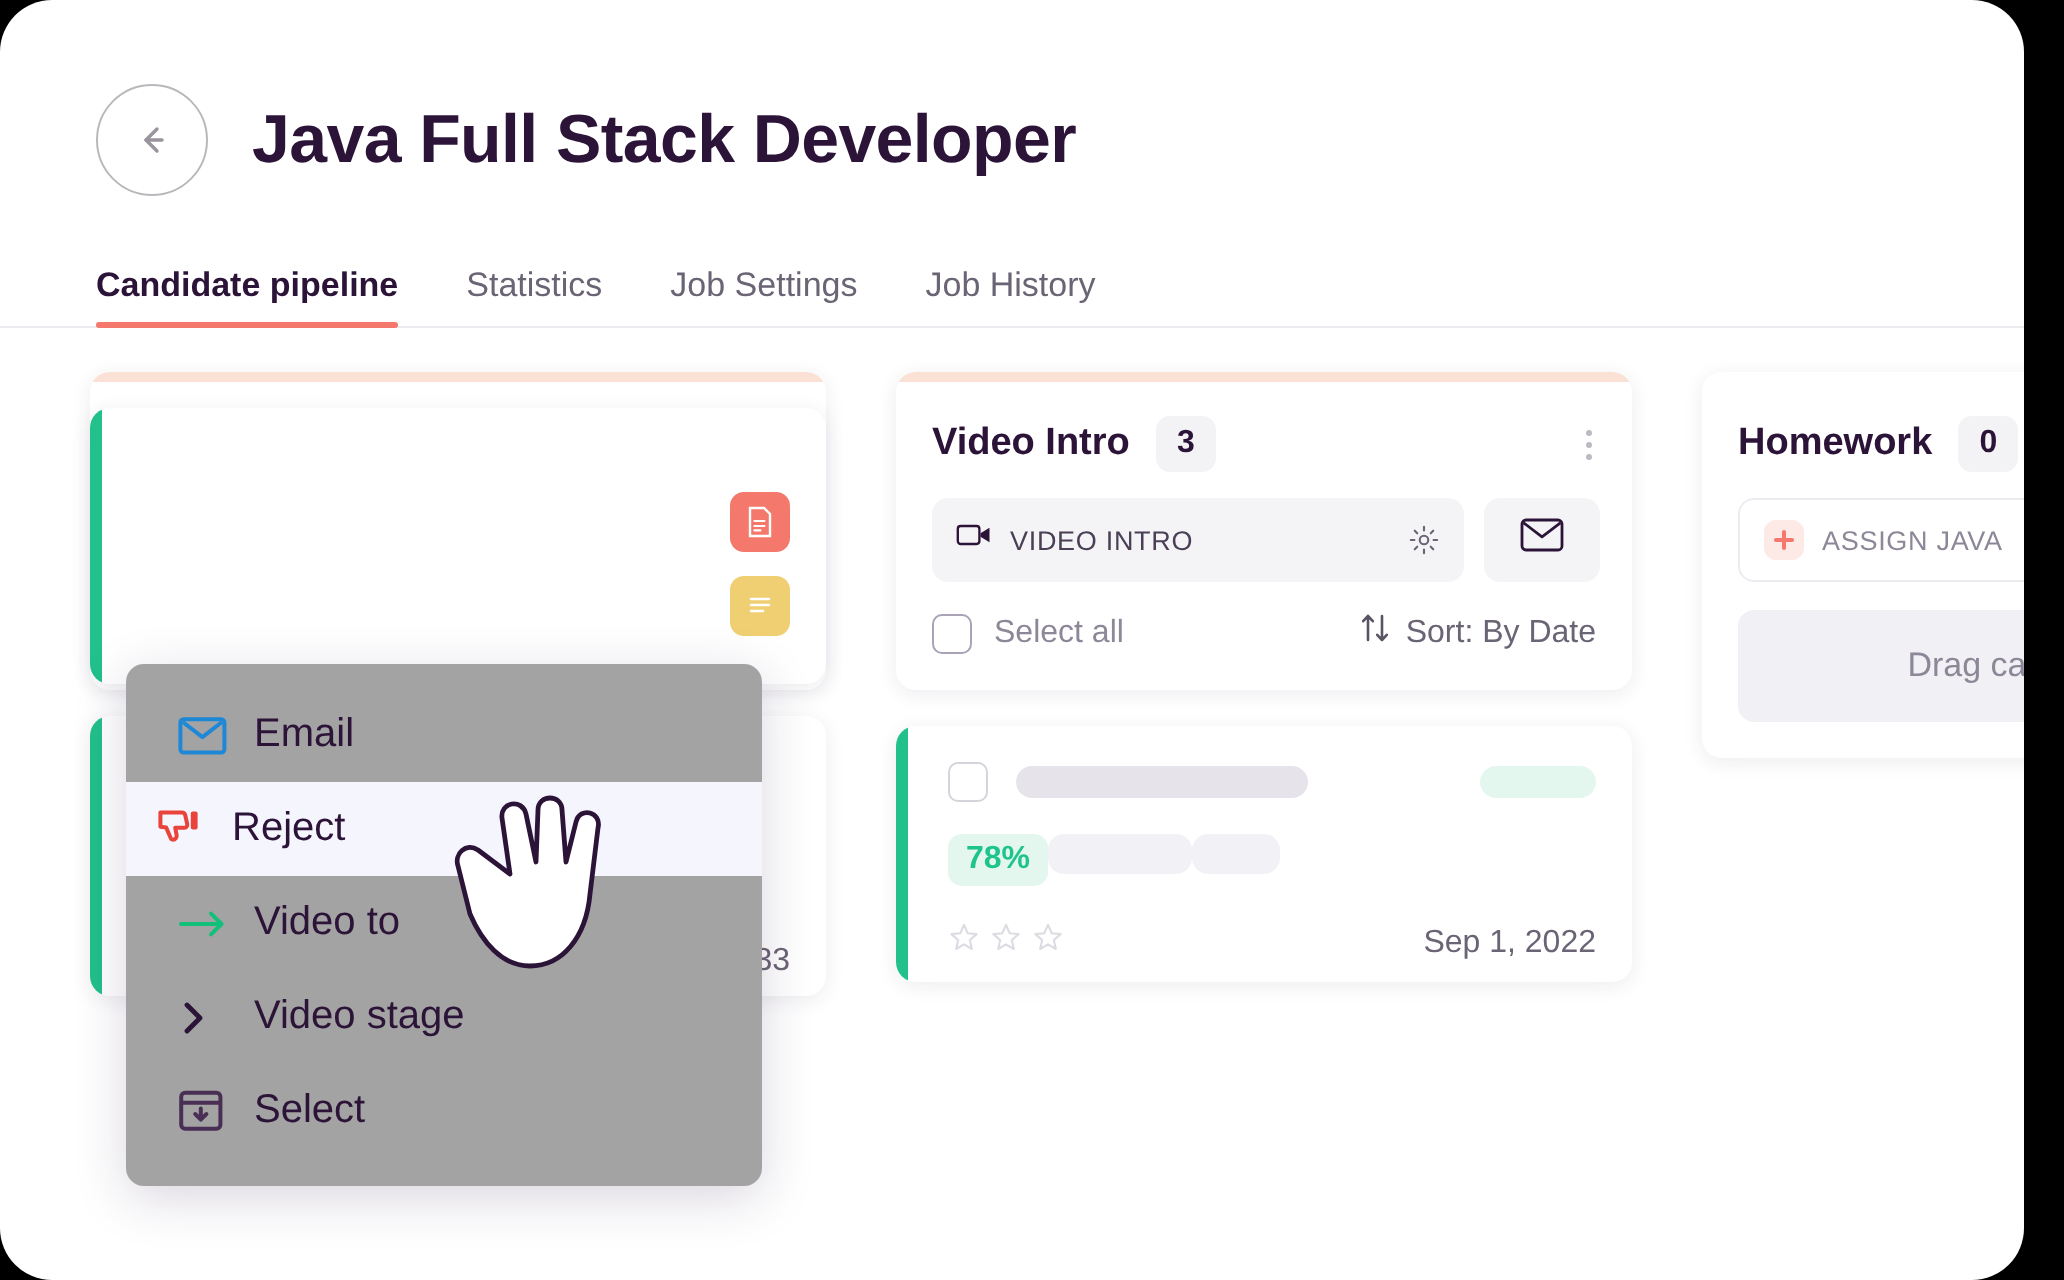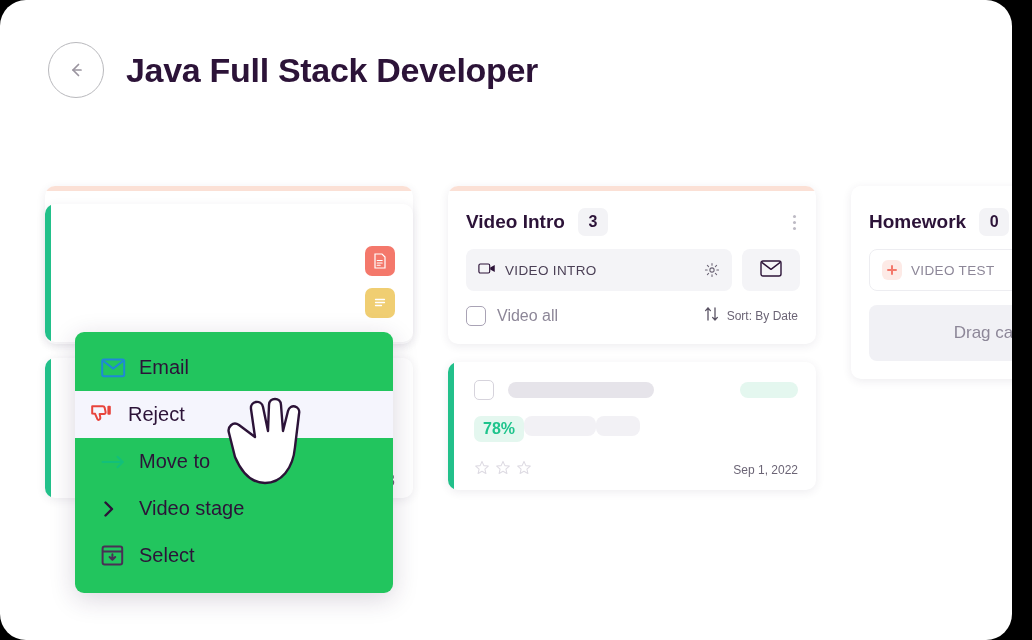--- a/index.html
+++ b/index.html
@@ -127,21 +127,21 @@
   }
   .chk {
     width: 20px; height: 20px; border-radius: 5px;
     border: 1.6px solid #a9a3b5; background: #fff;
     display: flex; align-items: center; justify-content: center;
     cursor: pointer; flex: 0 0 auto;
   }
   .chk.checked { border-color: #f4786b; }
   .sel-label { margin-left: 11px; font-size: 16px; color: #8d8798; }
   .sort { margin-left: auto; display: flex; align-items: center; gap: 8px; cursor: pointer; }
-  .sort-label { font-size: 12px; color: #6b6475; }
+  .sort-label { font-size: 16px; color: #6b6475; }
 
   .drag-zone {
     margin: 14px 18px 0 18px; height: 56px; border-radius: 8px;
     background: #f1f1f5; display: flex; align-items: center; justify-content: center;
     font-size: 17px; color: #8d8798; white-space: nowrap; overflow: hidden;
   }
 
   
   .cand-card {
     position: relative; margin-top: 18px; background: #fff;
@@ -156,37 +156,37 @@
   .skel.mint { background: #e4f7ef; }
   .cand-name { width: 146px; height: 16px; margin-left: 14px; }
   .cand-tag { width: 58px; height: 16px; margin-left: auto; }
   .cand-row2 { display: flex; align-items: flex-start; margin-top: 16px; }
   .pct {
     background: #e4f7ef; color: #1ec48c; font-weight: bold; font-size: 16px;
     border-radius: 7px; padding: 4px 9px;
   }
   .cand-row3 { display: flex; align-items: center; margin-top: 18px; }
   .stars { display: flex; gap: 5px; }
-  .cand-date { margin-left: auto; font-size: 12px; color: #6b6475; }
+  .cand-date { margin-left: auto; font-size: 16px; color: #6b6475; }
 
   
   .ghost-card {
     position: absolute; background: #fff; border-radius: 10px;
     box-shadow: 0 2px 10px rgba(60,40,80,.09); overflow: hidden;
   }
   .ghost-bar { position: absolute; left: 0; top: 0; bottom: 0; width: 6px; background: #22c08a; }
   .doc-badge {
     position: absolute; width: 30px; height: 30px; border-radius: 7px;
     display: flex; align-items: center; justify-content: center;
   }
 
   
   .dropdown {
-    position: absolute; left: 75px; top: 332px; width: 318px;
-    background: #22c55e; border-radius: 9px;
+    position: absolute; left: 63px; top: 332px; width: 318px;
+    background: #a3a3a3; border-radius: 9px;
     box-shadow: 0 6px 26px rgba(50,30,70,.18);
     padding: 12px 0 14px 0; z-index: 40; overflow: hidden;
   }
   .menu-item {
     display: flex; align-items: center; height: 47px;
     padding-left: 26px; cursor: pointer;
   }
   .menu-item.hover { background: #f5f5fd; padding-left: 15px; }
   .menu-icon { width: 32px; display: flex; align-items: center; }
   .menu-label { font-size: 20px; color: #2c1338; margin-left: 6px; }
@@ -204,20 +204,26 @@
         <span>
           <svg width="22" height="22" viewBox="0 0 22 22" fill="none">
             <path d="M13.5 5.5 L8 11 l5.5 5.5" stroke="#9a949f" stroke-width="1.7" stroke-linecap="round" stroke-linejoin="round"></path>
             <path d="M8 11 H16" stroke="#9a949f" stroke-width="1.7" stroke-linecap="round"></path>
           </svg>
         </span>
       </div>
       <div class="page-title">Java Full Stack Developer</div>
     </div>
 
+    <div class="tabs">
+      <div class="tab active">Candidate pipeline</div>
+      <div class="tab">Statistics</div>
+      <div class="tab">Job Settings</div>
+      <div class="tab">Job History</div>
+    </div>
   </div>
 
   <div class="board">
 
     <div class="column">
       <div class="col-head">
         <div class="col-accent"></div>
         <div class="col-title-row">
           <div class="col-title">Skills test</div>
           <div class="col-count hot">6</div>
@@ -323,21 +329,21 @@
             <span>
               <svg width="22" height="17" viewBox="0 0 22 17" fill="none">
                 <rect x="1" y="1" width="20" height="15" rx="2" stroke="#2c1338" stroke-width="1.4"></rect>
                 <path d="M1.8 2.4 11 9.4 20.2 2.4" stroke="#2c1338" stroke-width="1.4" stroke-linejoin="round"></path>
               </svg>
             </span>
           </div>
         </div>
         <div class="col-select-row">
           <div class="chk"></div>
-          <span class="sel-label">Video all</span>
+          <span class="sel-label">Select all</span>
           <div class="sort">
             <span>
               <svg width="15" height="16" viewBox="0 0 15 16" fill="none">
                 <path d="M4 14V2M4 2 1.6 4.6M4 2l2.4 2.6" stroke="#5a5364" stroke-width="1.3" stroke-linecap="round" stroke-linejoin="round"></path>
                 <path d="M11 2v12M11 14l2.4-2.6M11 14l-2.4-2.6" stroke="#5a5364" stroke-width="1.3" stroke-linecap="round" stroke-linejoin="round"></path>
               </svg>
             </span>
             <span class="sort-label">Sort: By Date</span>
           </div>
         </div>
@@ -383,21 +389,21 @@
     <div class="column">
       <div class="col-head">
         <div class="col-accent" style="background:#fff;"></div>
         <div class="col-title-row">
           <div class="col-title">Homework</div>
           <div class="col-count plain">0</div>
         </div>
         <div class="col-actions">
           <div class="test-chip outline">
             <span class="assign-plus"></span>
-            <span class="chip-label muted">VIDEO TEST</span>
+            <span class="chip-label muted">ASSIGN JAVA</span>
           </div>
         </div>
         <div class="drag-zone">Drag candidates here</div>
       </div>
     </div>
   </div>
 
   <div class="dropdown">
     <div class="menu-item">
       <span class="menu-icon">
@@ -419,21 +425,21 @@
       <span class="menu-label">Reject</span>
     </div>
 
     <div class="menu-item">
       <span class="menu-icon">
         <svg width="25" height="16" viewBox="0 0 25 16" fill="none">
           <path d="M1.5 8h20" stroke="#12c07a" stroke-width="2" stroke-linecap="round"></path>
           <path d="M16.5 2.8 21.8 8l-5.3 5.2" stroke="#12c07a" stroke-width="2" stroke-linecap="round" stroke-linejoin="round"></path>
         </svg>
       </span>
-      <span class="menu-label">Move to</span>
+      <span class="menu-label">Video to</span>
     </div>
 
     <div class="menu-item">
       <span class="menu-icon">
         <svg width="16" height="20" viewBox="0 0 16 20" fill="none">
           <path d="M4.5 3.5 11 10l-6.5 6.5" stroke="#2c1338" stroke-width="2.4" stroke-linecap="round" stroke-linejoin="round"></path>
         </svg>
       </span>
       <span class="menu-label">Video stage</span>
     </div>

